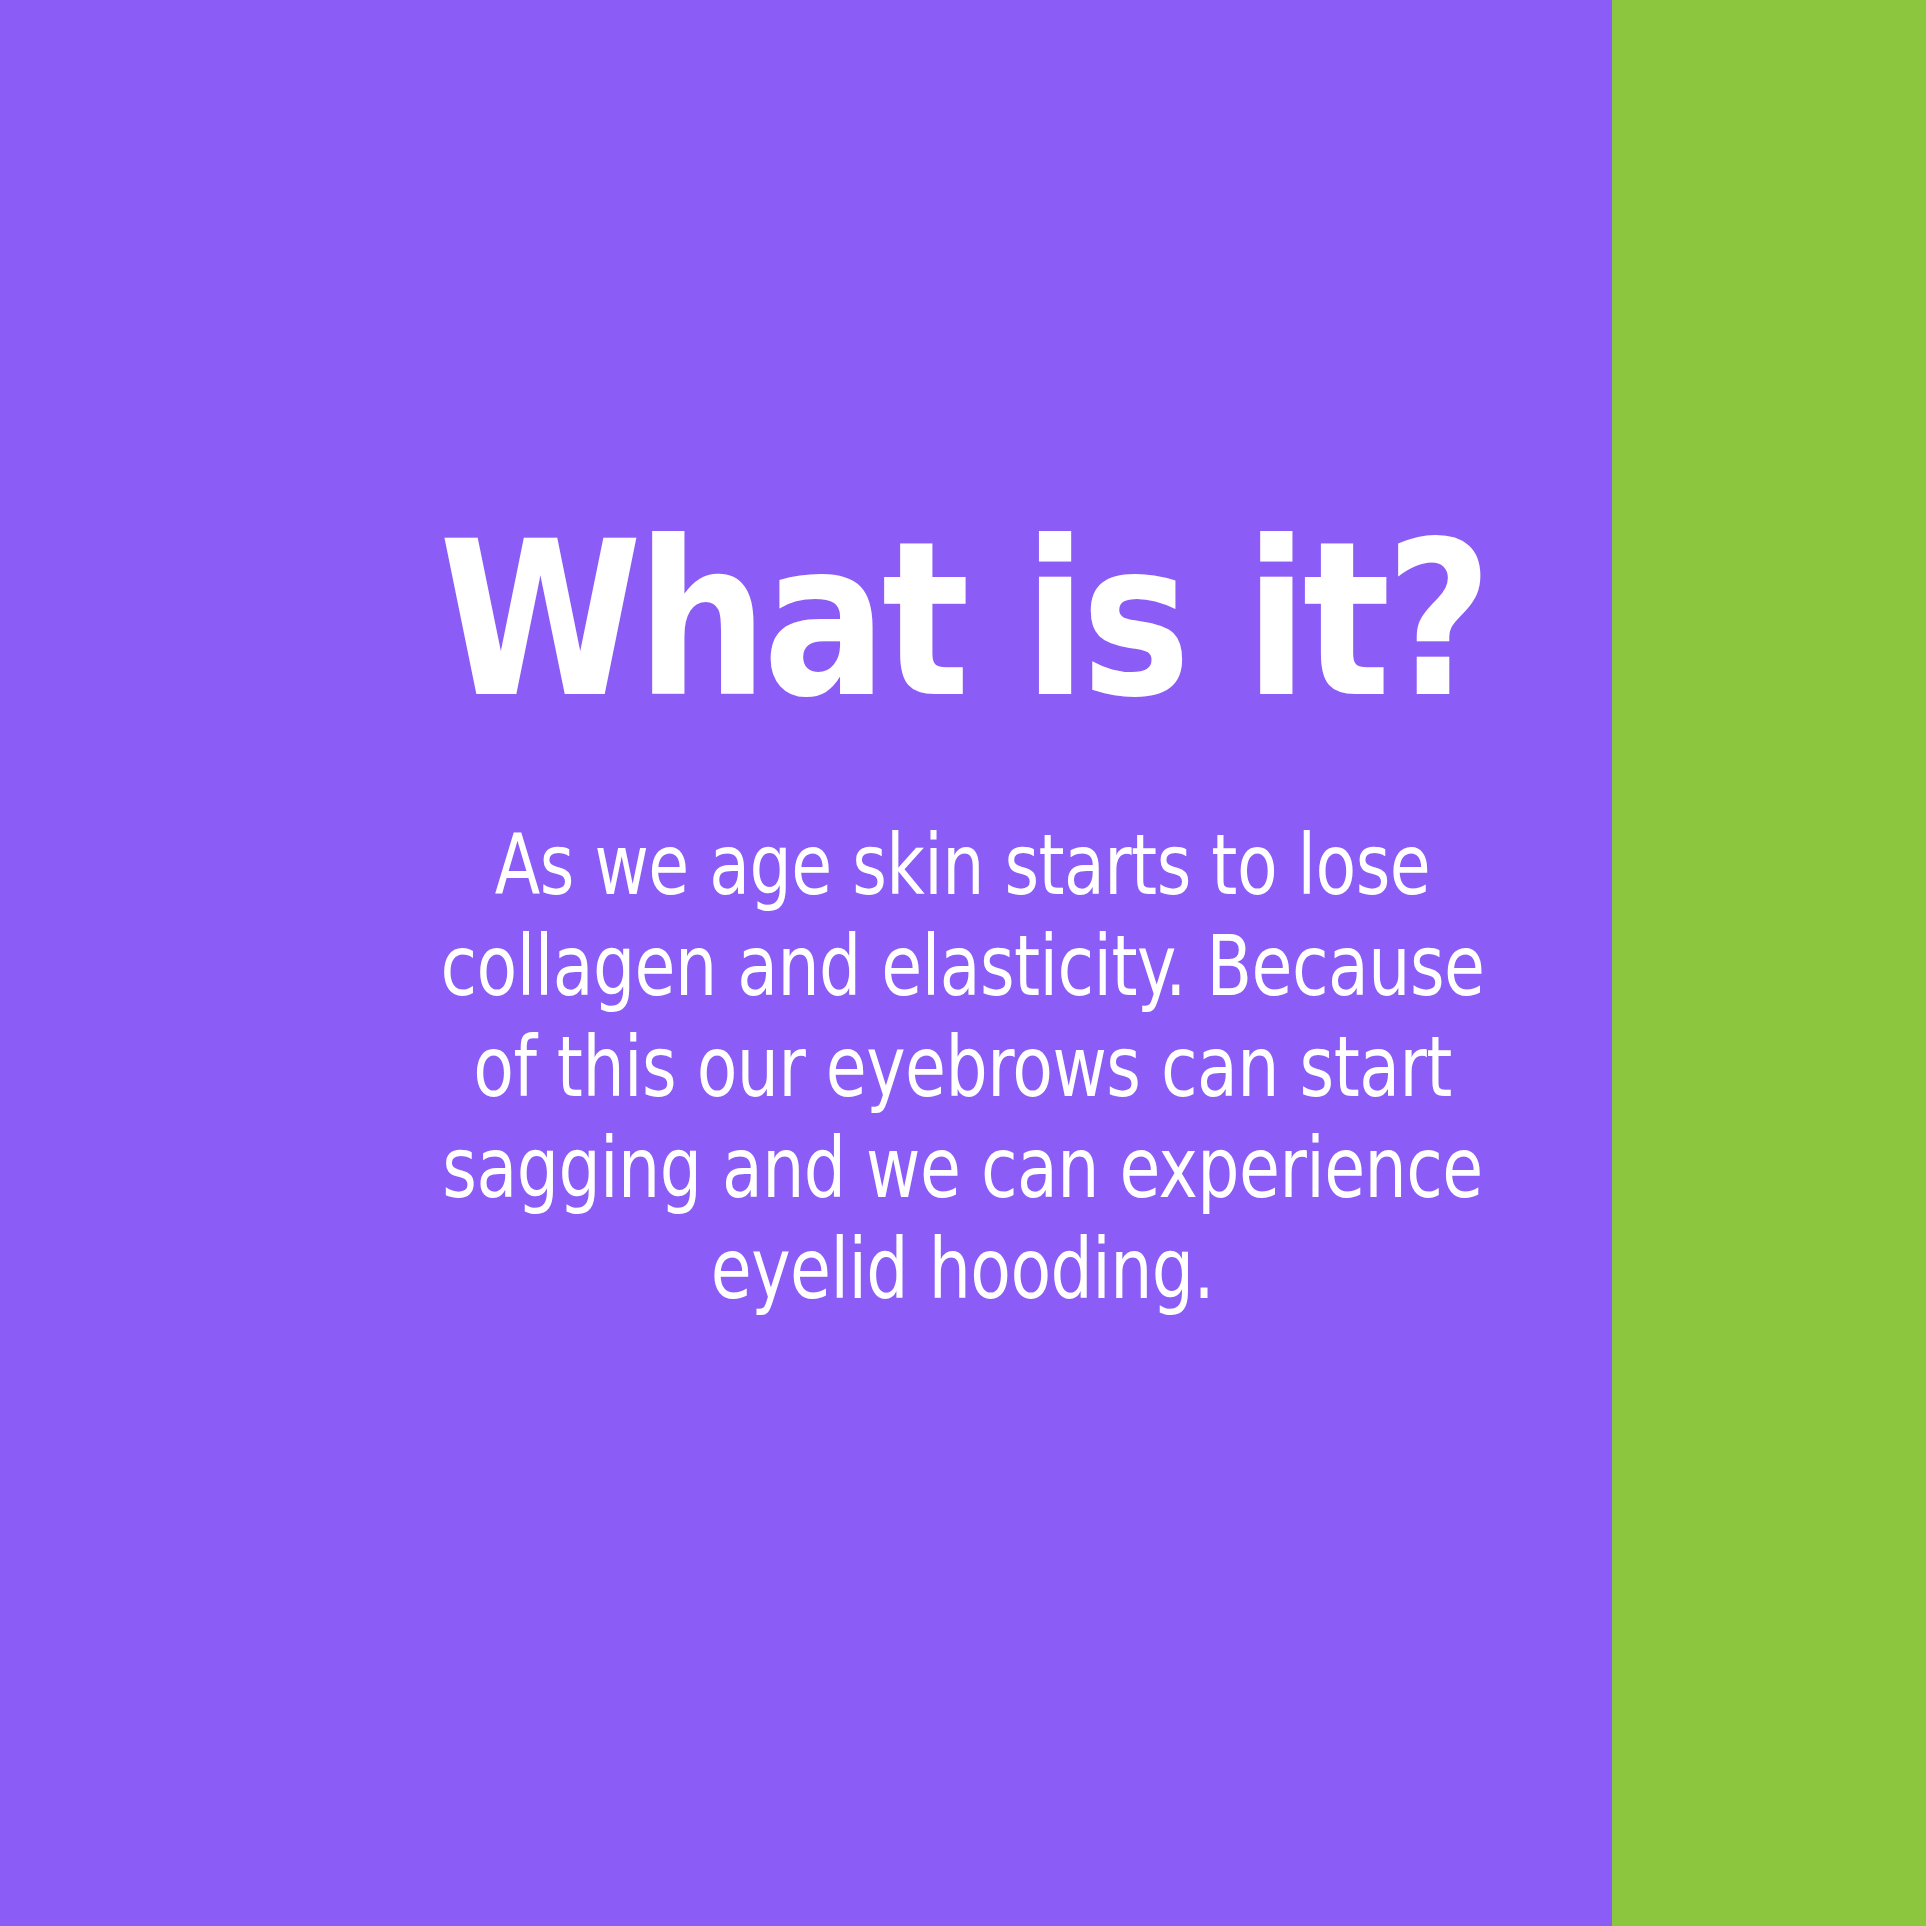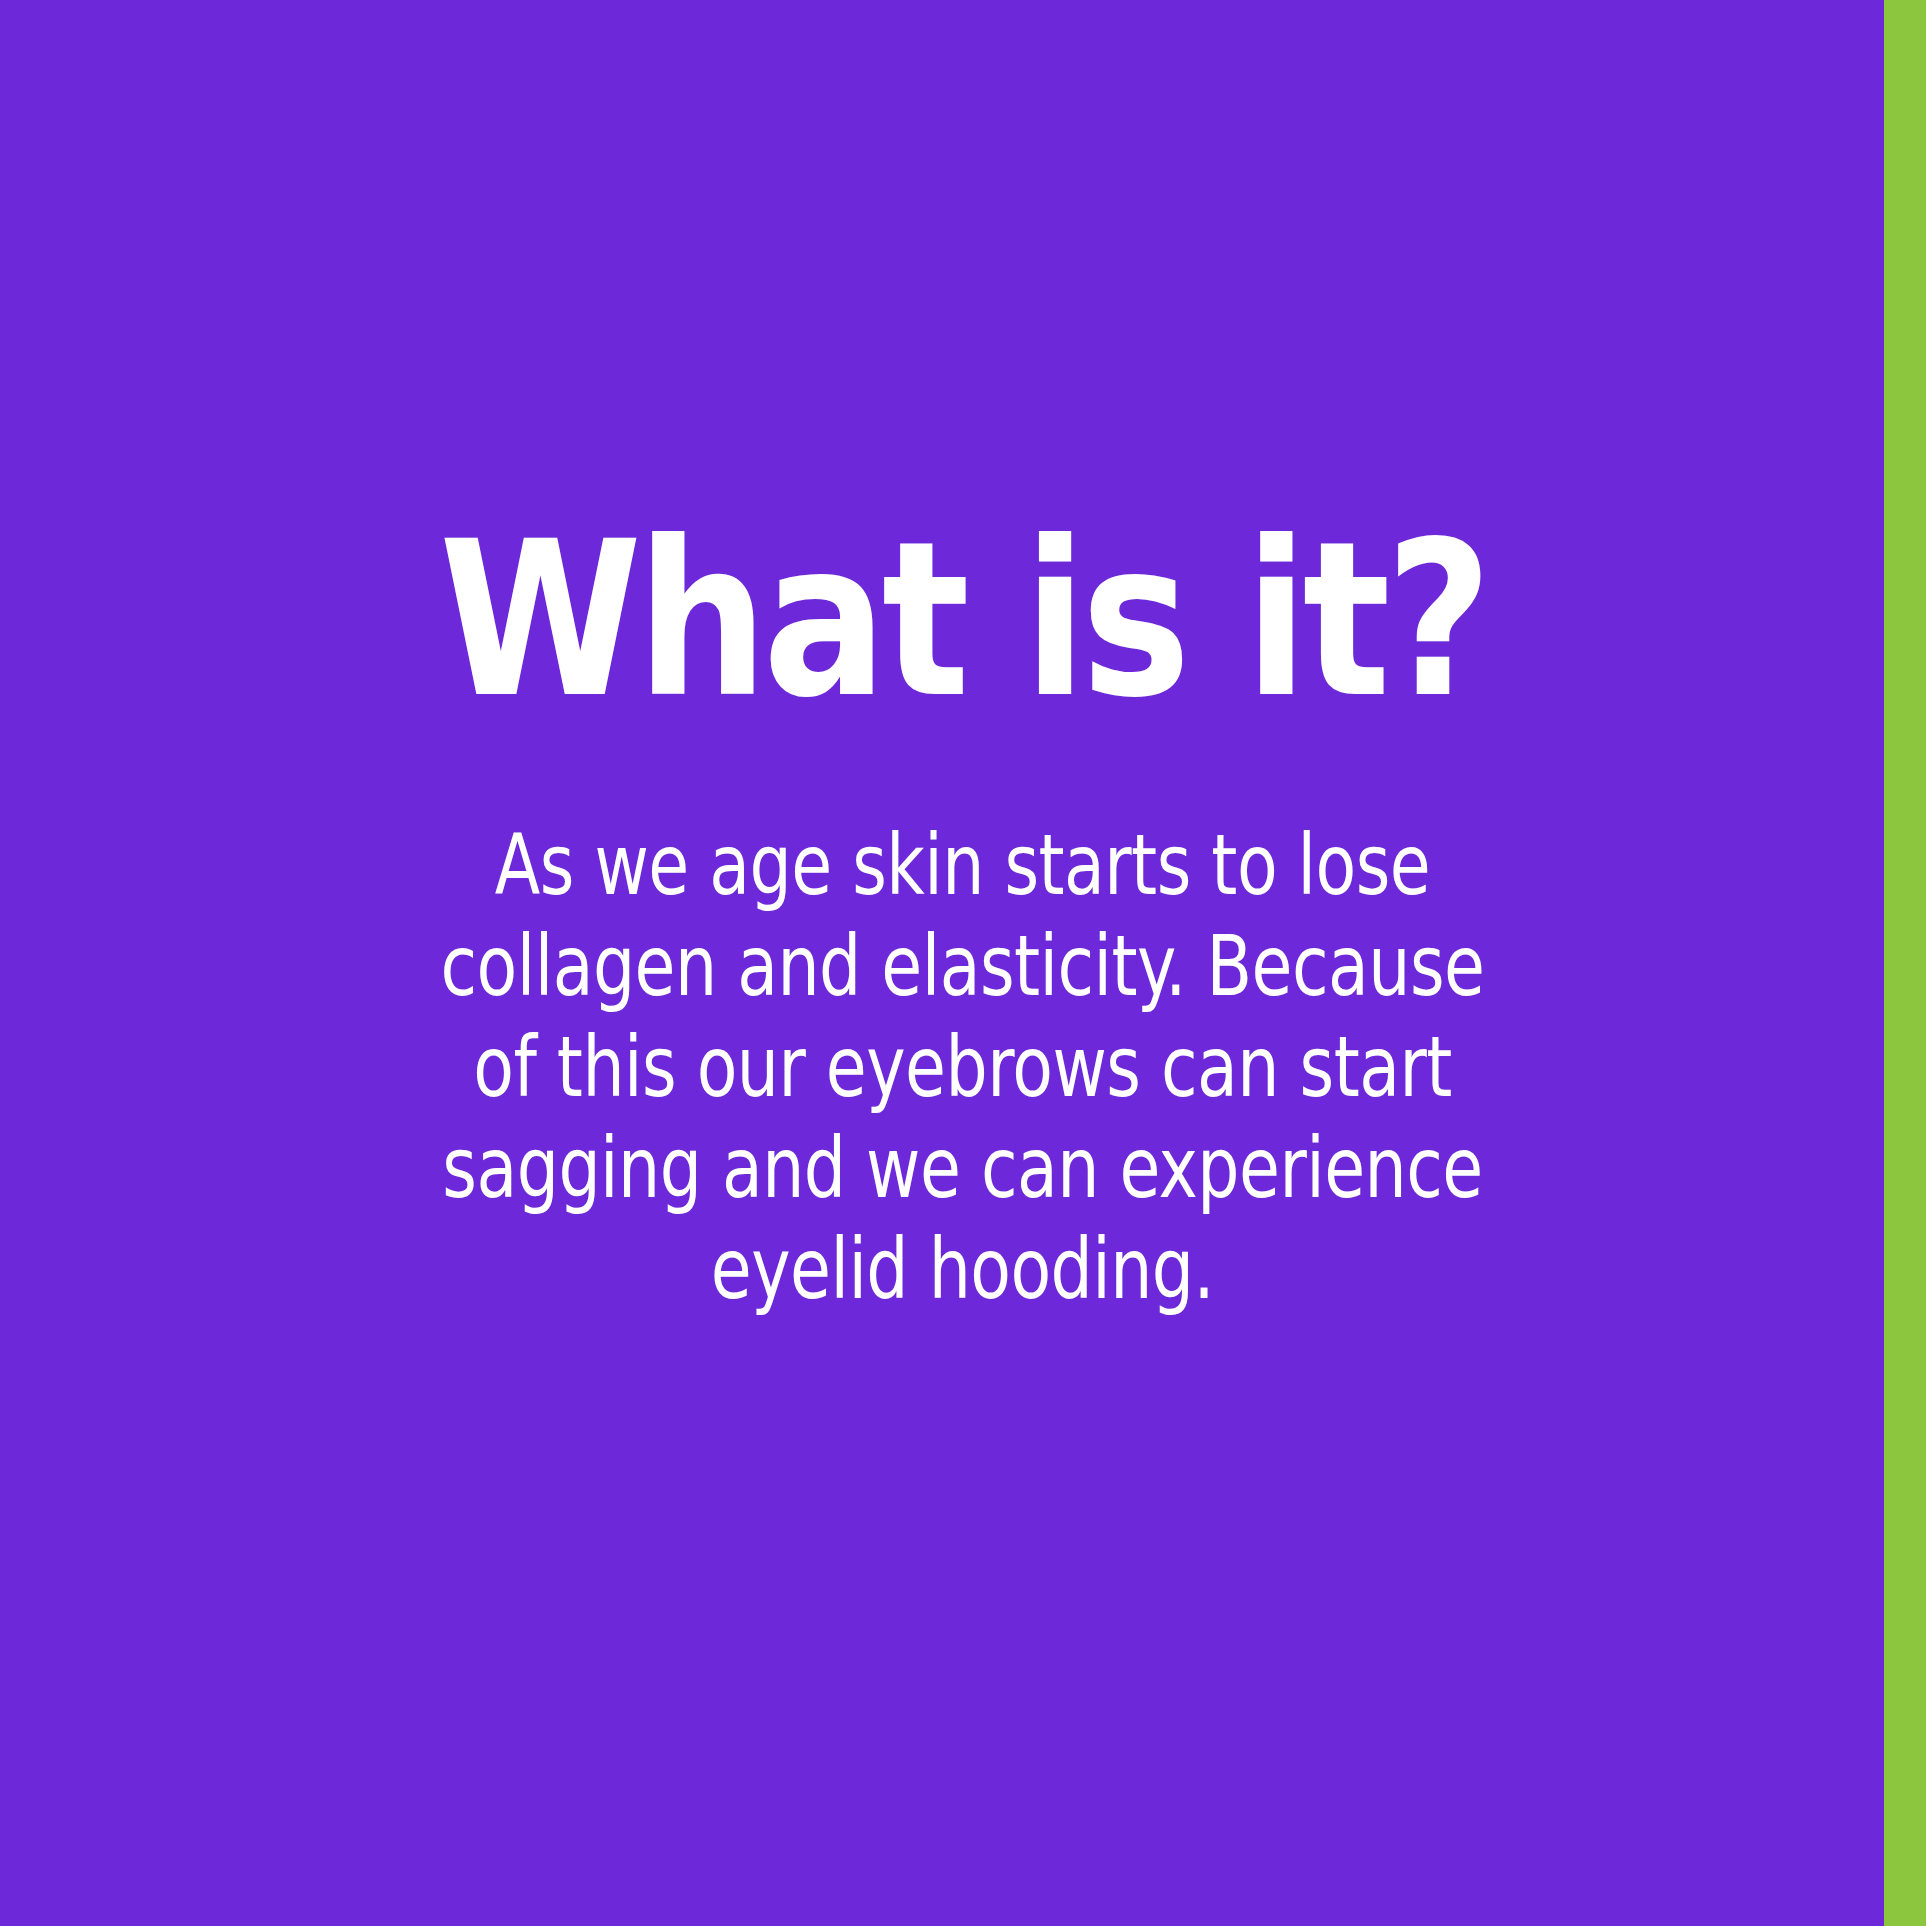--- a/index.html
+++ b/index.html
@@ -9,23 +9,23 @@
   body {
     width: 1926px;
     height: 1926px;
     background: #8CC63F;
     font-family: "Liberation Sans", sans-serif;
     overflow: hidden;
   }
 
   .slide {
     position: relative;
-    width: 1884px;
+    width: 1612px;
     height: 1926px;
-    background: #6d28d9;
+    background: #8b5cf6;
     box-sizing: border-box;
   }
 
   .content-block {
     position: absolute;
     left: 0;
     top: 0;
     width: 1926px;
     height: 1926px;
   }

